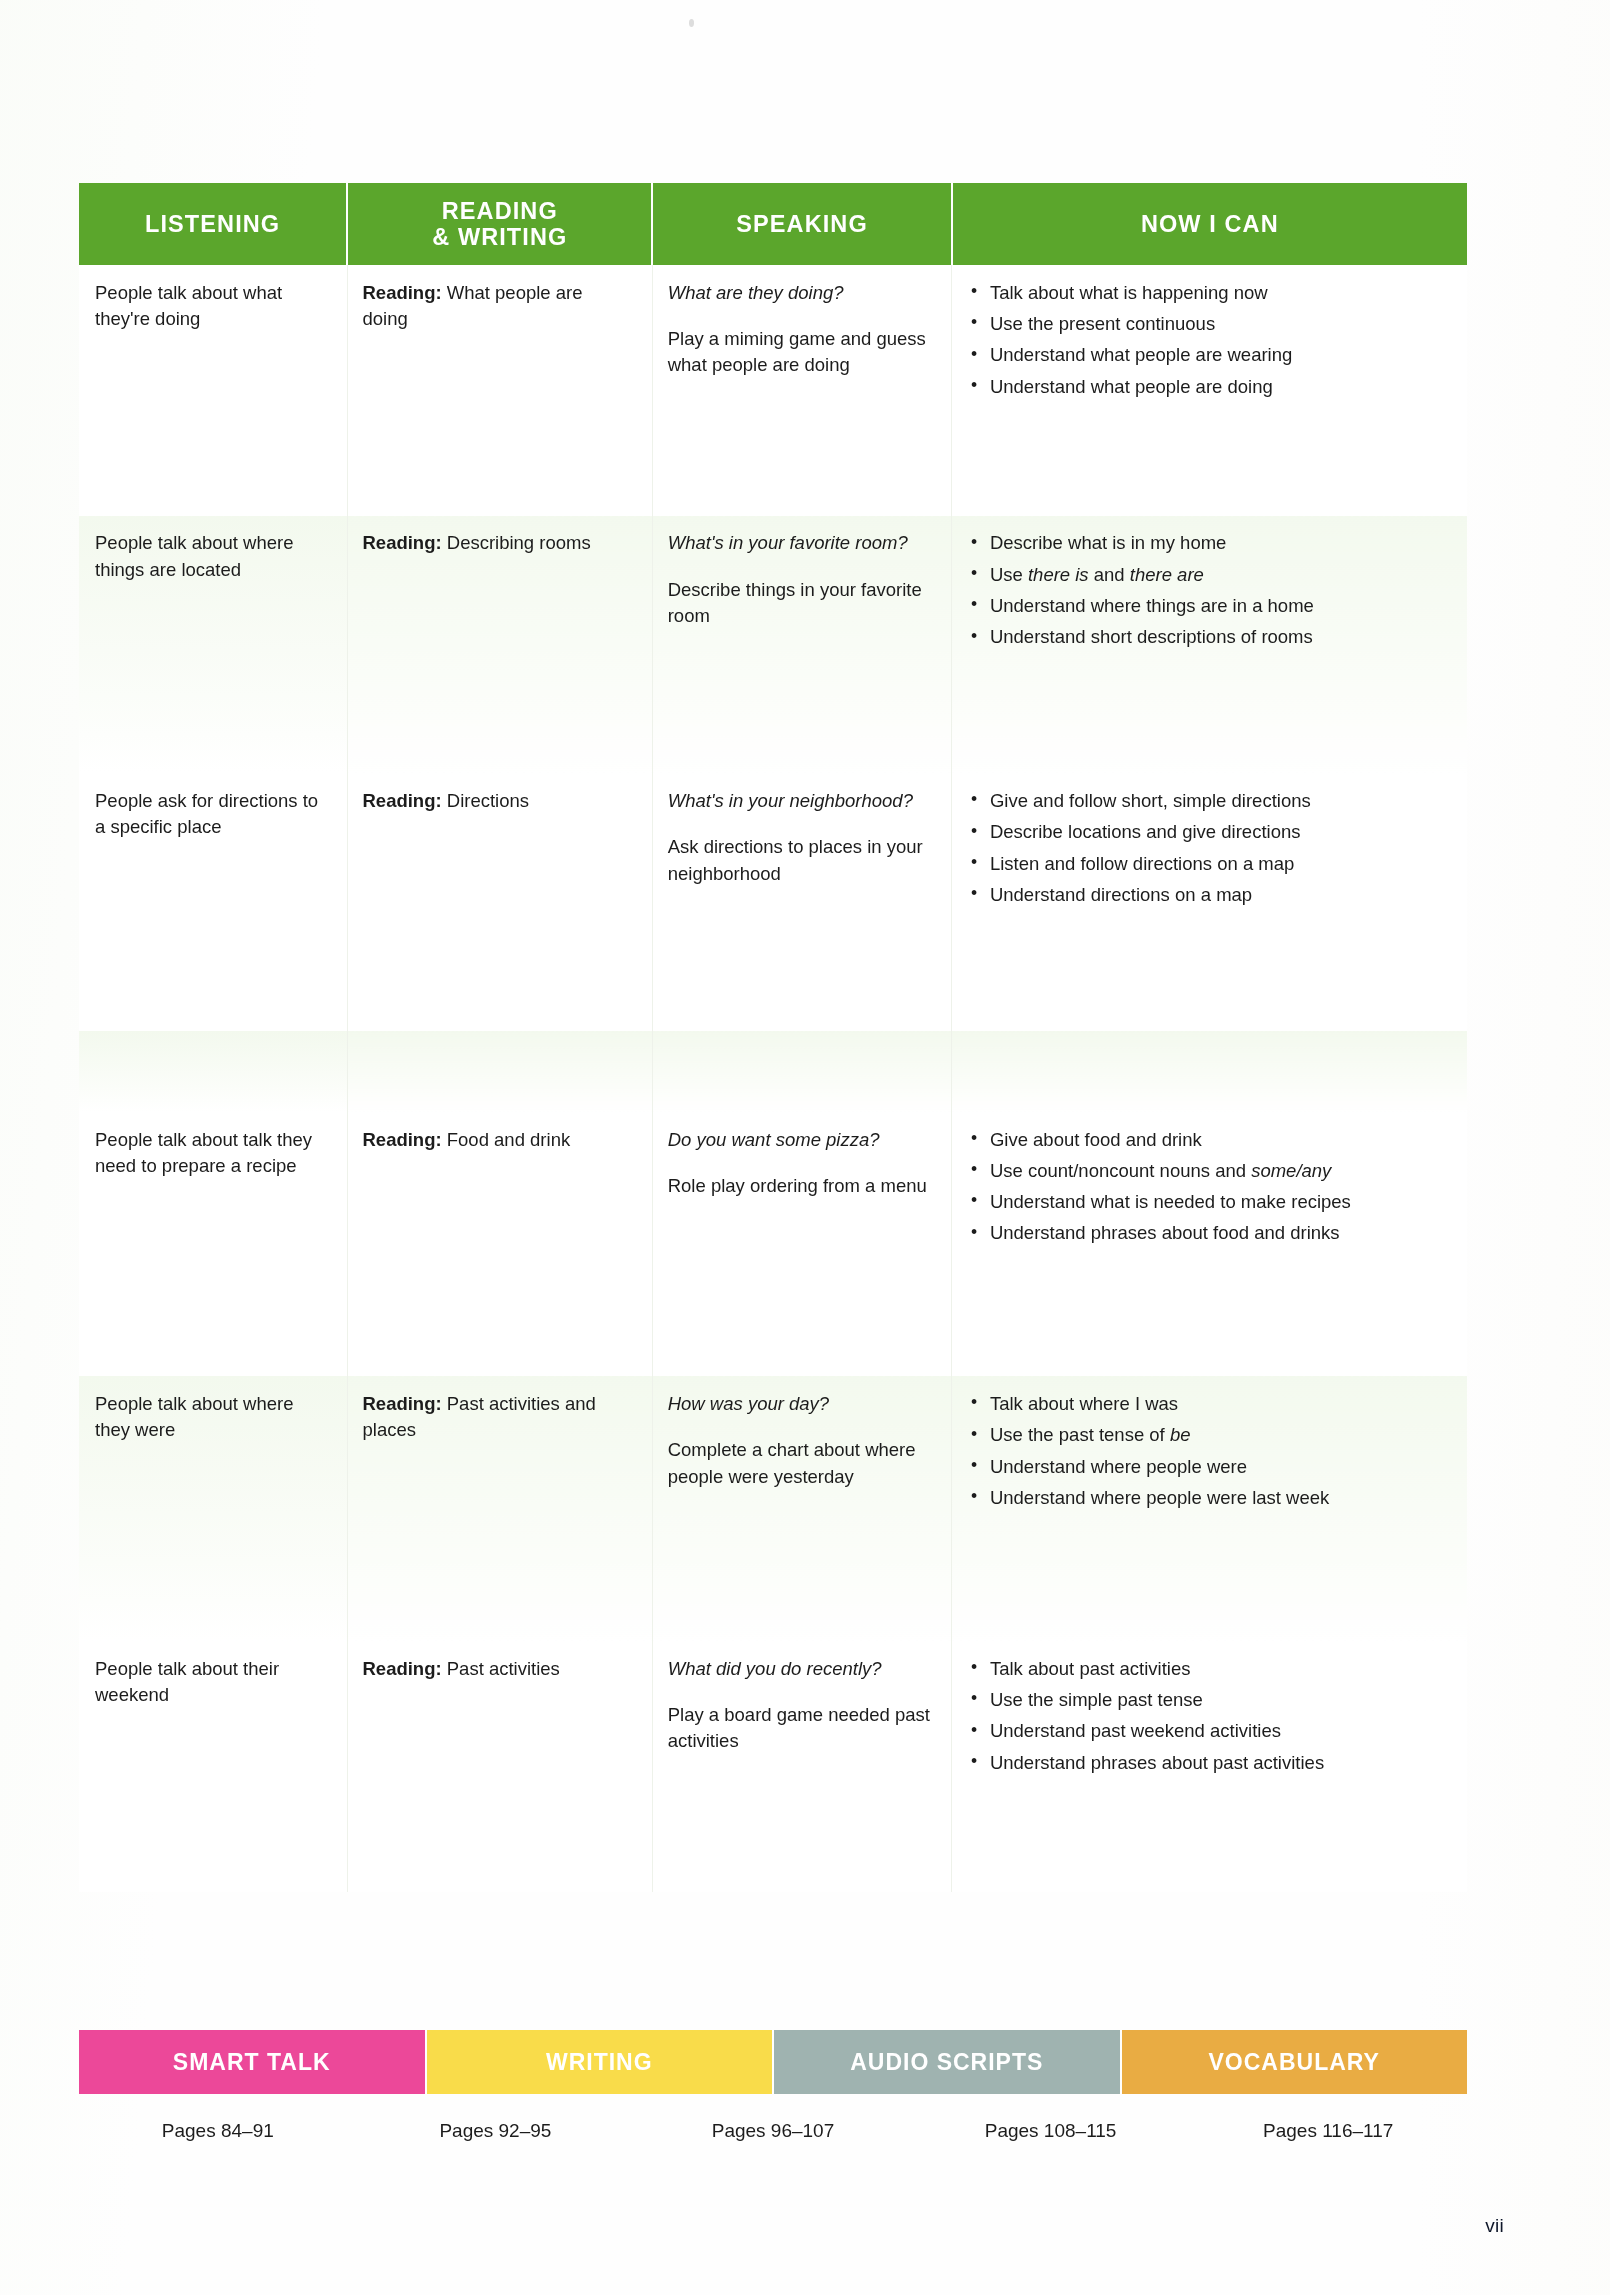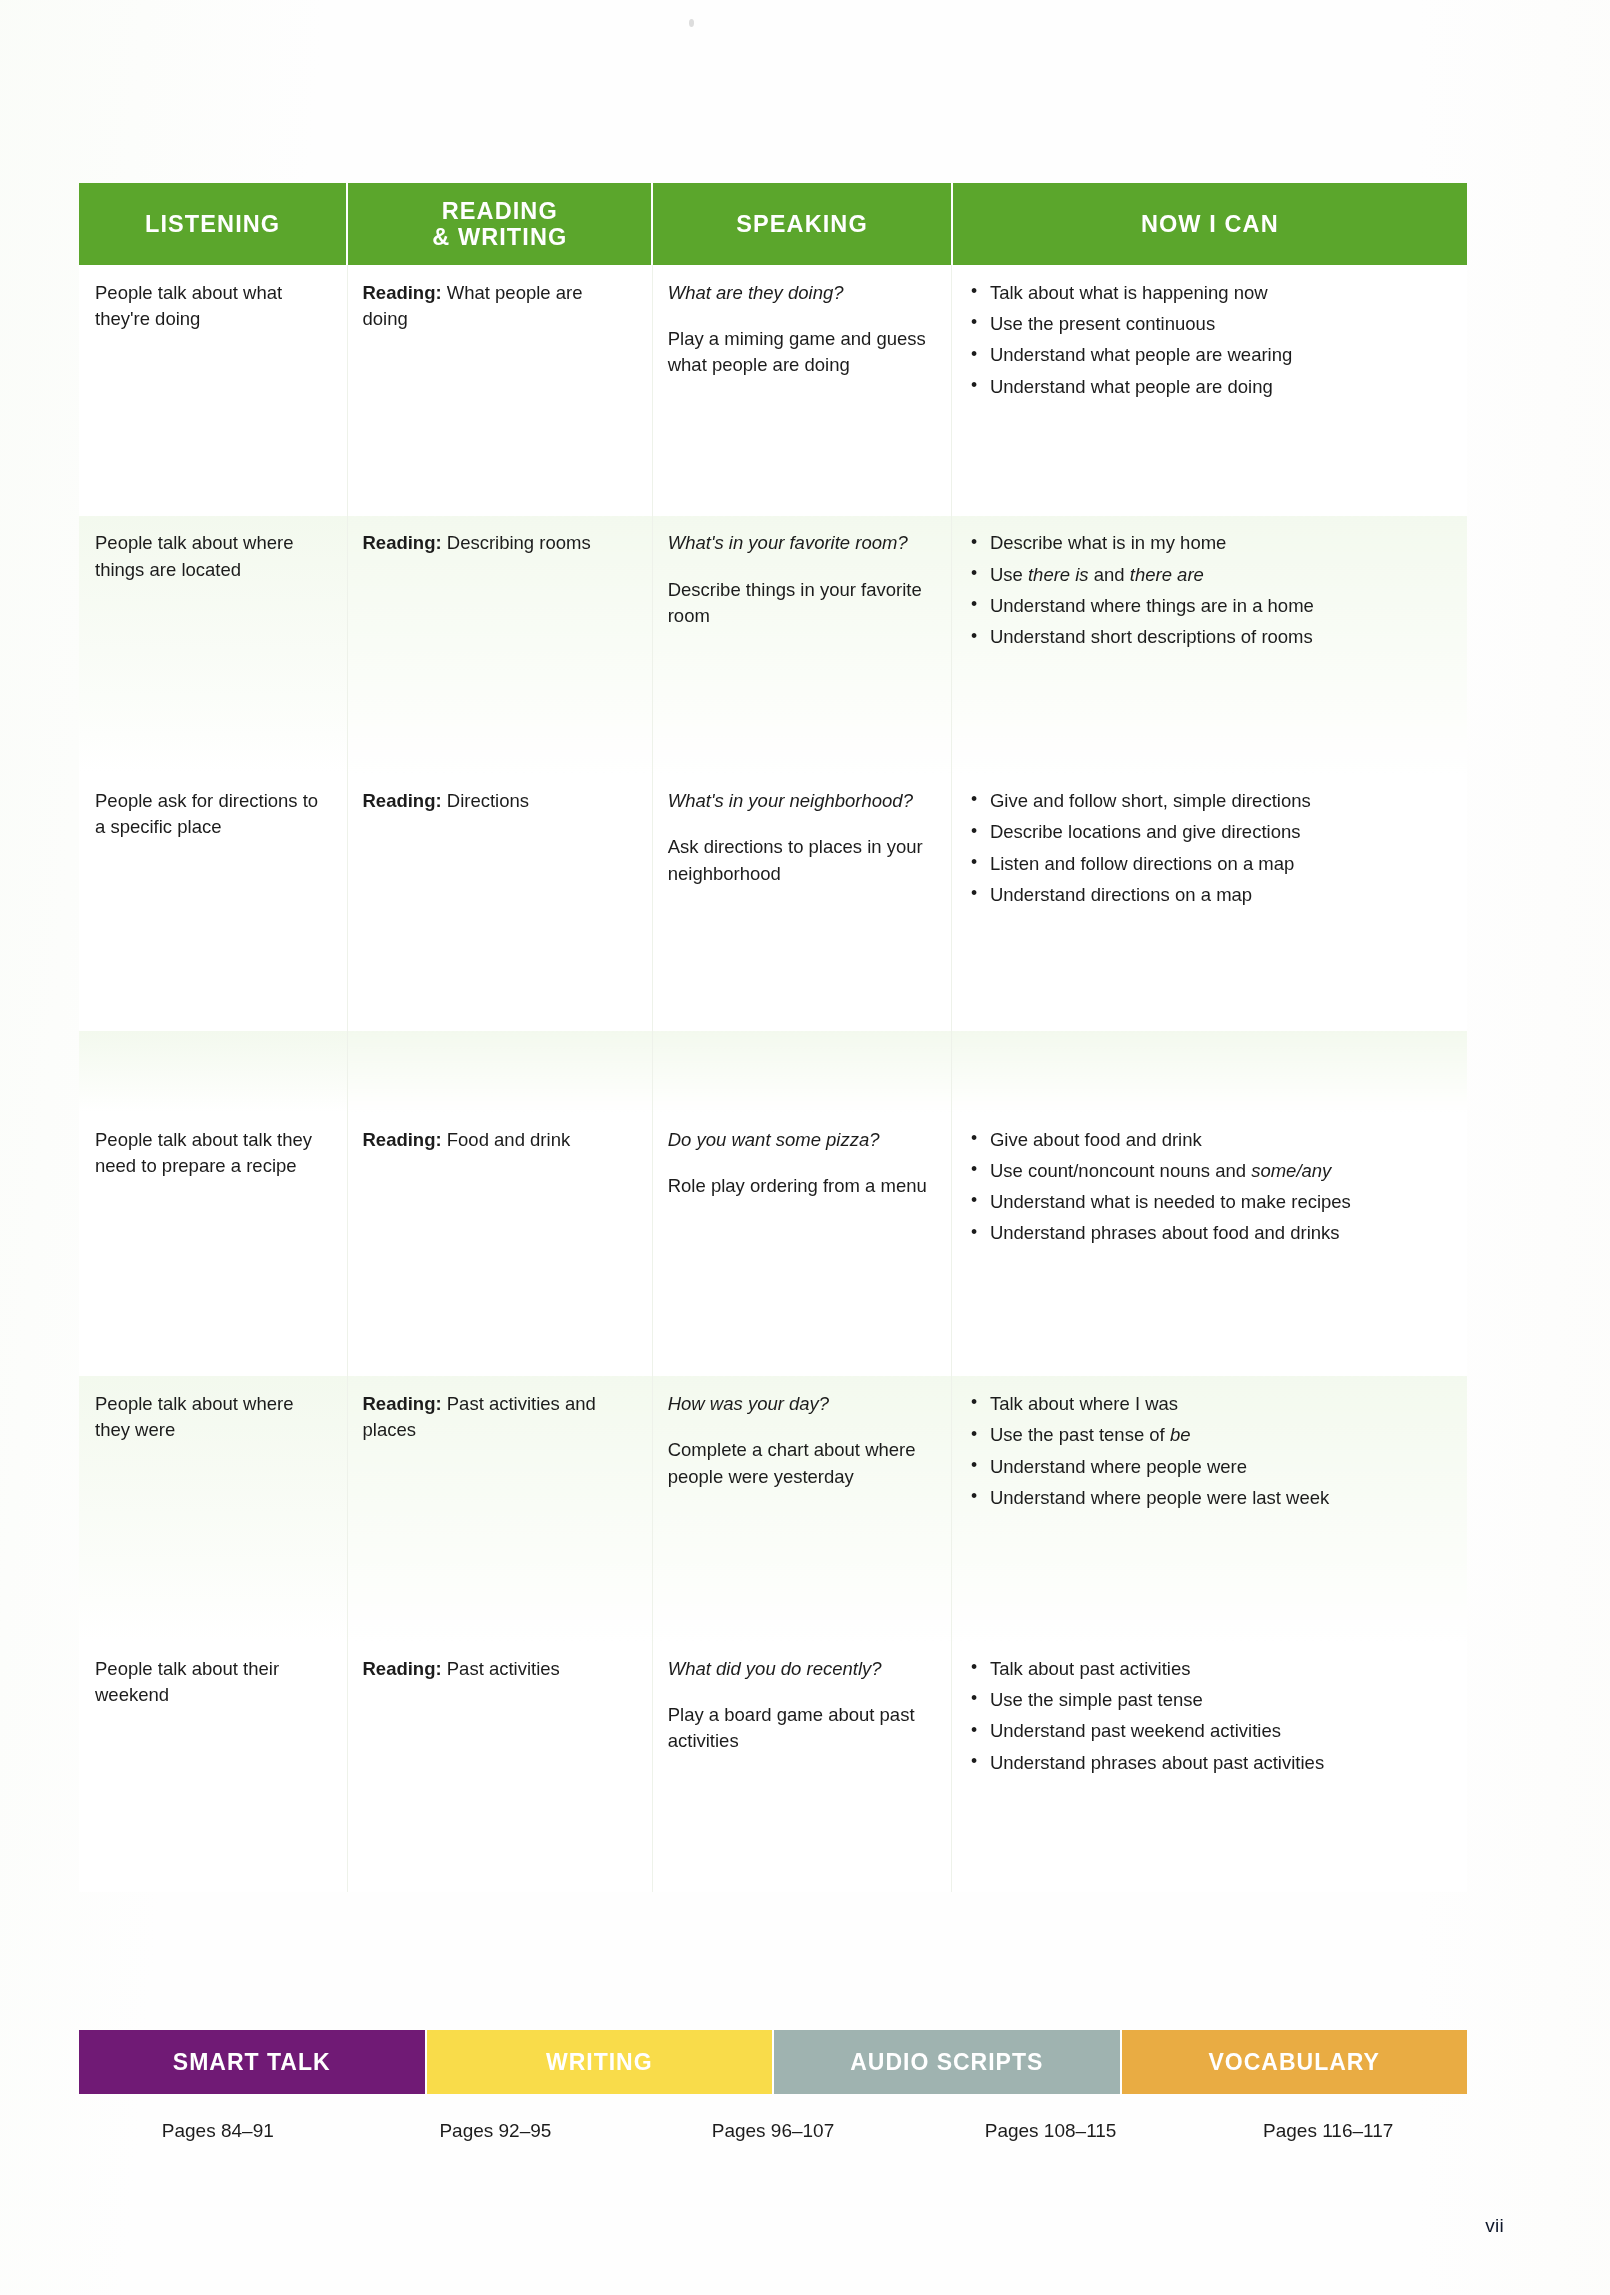--- a/index.html
+++ b/index.html
@@ -324,39 +324,39 @@
 
         <tr class="r6 row-tint-a">
           <td class="col-listening">
             <span>People talk about their weekend</span>
           </td>
           <td class="col-reading">
             <span class="lead">Reading:</span><span> Past activities</span>
           </td>
           <td class="col-speaking">
             <div class="prompt">What did you do recently?</div>
-            <div class="task">Play a board game about past activities</div>
+            <div class="task">Play a board game needed past activities</div>
           </td>
           <td class="col-nowican">
             <ul class="cando">
                 <li>Talk about past activities</li>
                 <li>Use the simple past tense</li>
                 <li>Understand past weekend activities</li>
                 <li>Understand phrases about past activities</li>
               </ul>
           </td>
         </tr>
 
       </tbody>
     </table>
   </div>
 
   <div class="footer-wrap">
     <div class="footer-bar">
-      <div class="footer-seg" style="background: #701a75;">
+      <div class="footer-seg" style="background: #ec4899;">
         <span>SMART TALK</span>
       </div>
       <div class="footer-seg" style="background: rgb(249, 220, 74);">
         <span>WRITING</span>
       </div>
       <div class="footer-seg" style="background: rgb(159, 179, 176);">
         <span>AUDIO SCRIPTS</span>
       </div>
       <div class="footer-seg" style="background: rgb(233, 172, 67);">
         <span>VOCABULARY</span>

